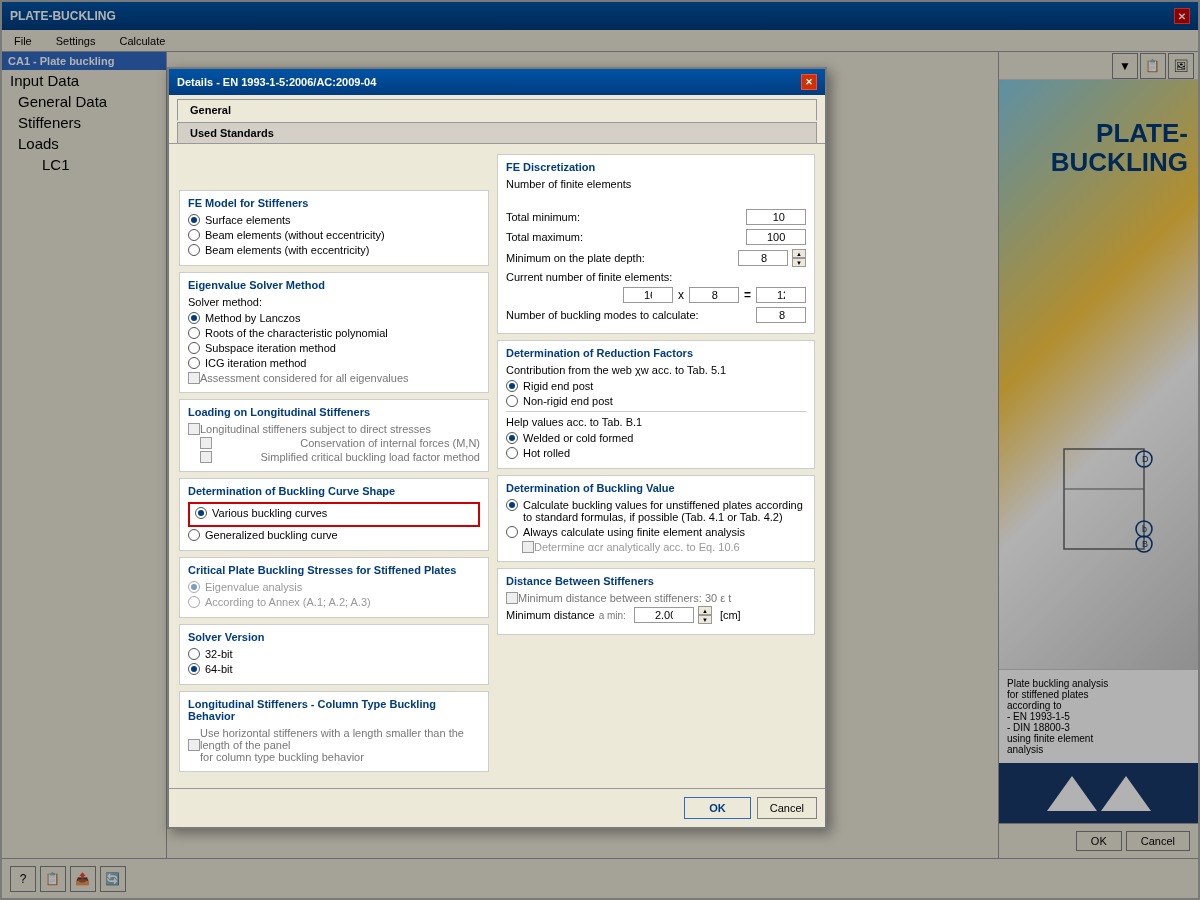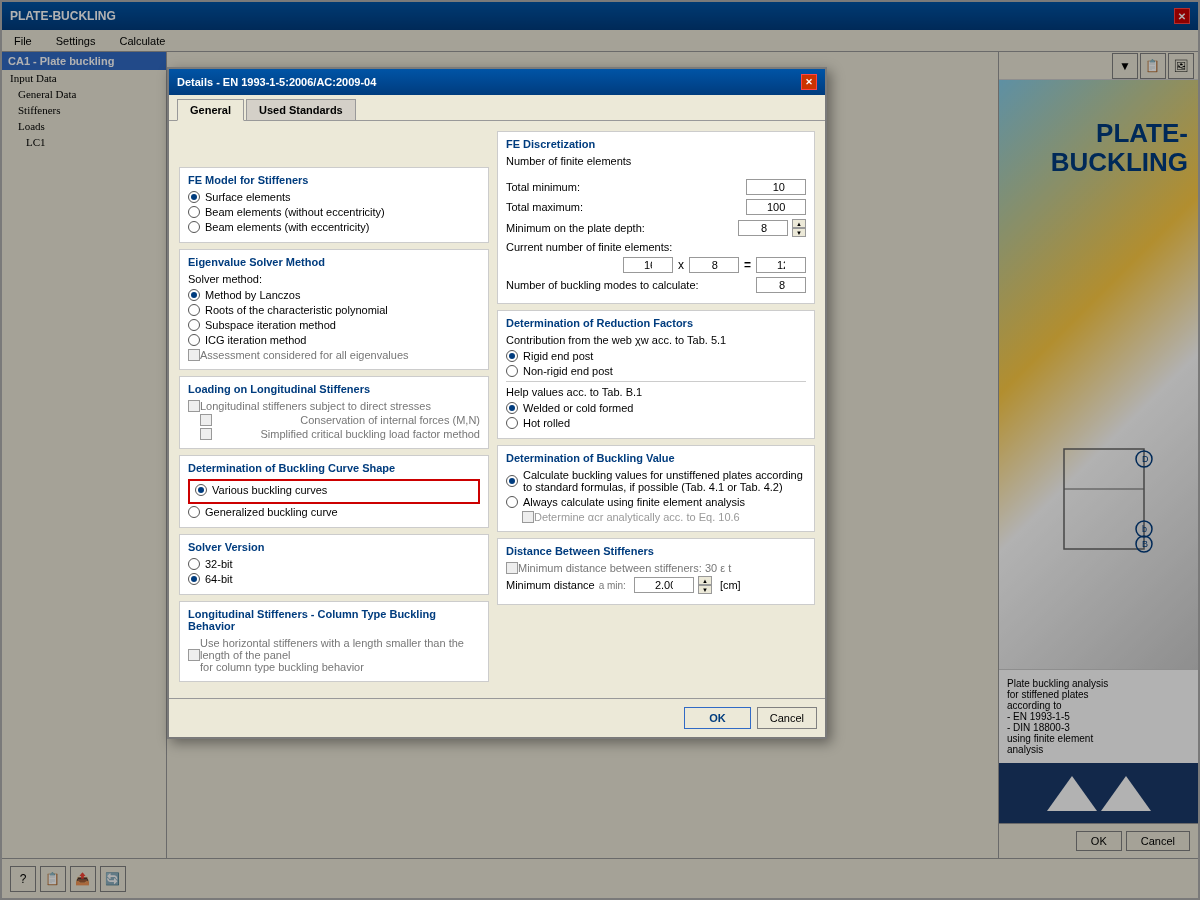--- a/index.html
+++ b/index.html
@@ -77,25 +77,24 @@
     .left-panel-title {
       background: #316ac5;
       color: white;
       padding: 3px 6px;
       font-size: 11px;
       font-weight: bold;
     }
     .tree-item {
       padding: 2px 8px;
       cursor: pointer;
-      font-size: 11px;
-      font-family: Liberation Serif, serif;
+      font-size: 15px;
     }
     .tree-item.indent1 { padding-left: 16px; }
-    .tree-item.indent2 { padding-left: 24px; }
+    .tree-item.indent2 { padding-left: 40px; }
 
     
     .bottom-toolbar {
       position: absolute;
       bottom: 0;
       left: 0;
       right: 0;
       height: 40px;
       background: #ece9d8;
       border-top: 1px solid #999;
@@ -238,20 +237,21 @@
       border: 1px solid #ff4444;
     }
 
     
     .modal-tabs {
       display: flex;
       padding: 4px 8px 0;
       gap: 2px;
       background: #ece9d8;
       border-bottom: 1px solid #999;
+      flex-direction: column;
     }
     .tab {
       padding: 4px 12px;
       background: #d4d0c8;
       border: 1px solid #999;
       border-bottom: none;
       cursor: pointer;
       font-size: 11px;
       font-weight: bold;
     }
@@ -281,21 +281,21 @@
     .section-title {
       font-size: 11px;
       font-weight: bold;
       color: #003c7e;
       margin-bottom: 5px;
     }
     .left-col { width: 310px; flex-shrink: 0; margin-top: 36px; }
     .right-col { flex: 1; }
     .radio-item {
       display: flex;
-      align-items: center;
+      align-items: flex-start;
       gap: 5px;
       margin-bottom: 3px;
       font-size: 11px;
     }
     .radio-dot {
       width: 12px; height: 12px;
       border-radius: 50%;
       border: 1px solid #555;
       background: white;
       display: inline-flex;
@@ -561,20 +561,31 @@
                 <div class="radio-dot selected"></div>
                 <span>Various buckling curves</span>
               </div>
             </div>
             <div class="radio-item">
               <div class="radio-dot"></div>
               <span>Generalized buckling curve</span>
             </div>
           </div>
 
+          <div class="section">
+            <div class="section-title">Critical Plate Buckling Stresses for Stiffened Plates</div>
+            <div class="radio-item text-gray">
+              <div class="radio-dot selected" style="opacity:0.5;"></div>
+              <span style="color:#999;">Eigenvalue analysis</span>
+            </div>
+            <div class="radio-item text-gray">
+              <div class="radio-dot" style="opacity:0.5;"></div>
+              <span style="color:#999;">According to Annex (A.1; A.2; A.3)</span>
+            </div>
+          </div>
 
           <div class="section">
             <div class="section-title">Solver Version</div>
             <div class="radio-item">
               <div class="radio-dot"></div>
               <span>32-bit</span>
             </div>
             <div class="radio-item">
               <div class="radio-dot selected"></div>
               <span>64-bit</span>
@@ -588,21 +599,21 @@
               <span>Use horizontal stiffeners with a length smaller than the length of the panel<br>for column type buckling behavior</span>
             </div>
           </div>
 
         </div>
 
         <div class="right-col">
 
           <div class="section">
             <div class="section-title">FE Discretization</div>
-            <div style="font-size:11px;margin-bottom:12px;">Number of finite elements</div>
+            <div style="font-size:11px;margin-bottom:19px;">Number of finite elements</div>
 
             <div class="input-row">
               <span style="flex:1;">Total minimum:</span>
               <input class="input-field w60" type="text" value="10" style="">
             </div>
             <div class="input-row">
               <span style="flex:1;">Total maximum:</span>
               <input class="input-field w60" type="text" value="10000" style="">
             </div>
             <div class="input-row">

